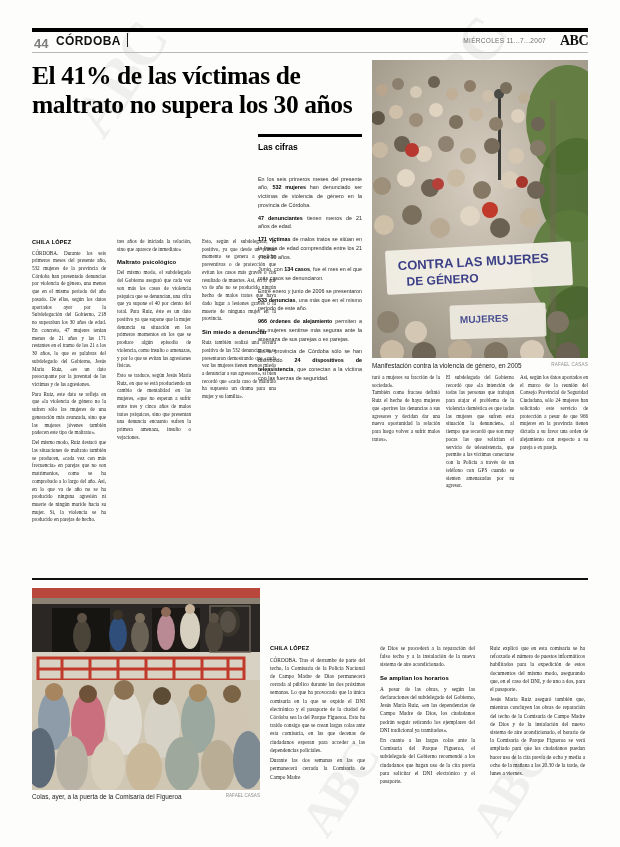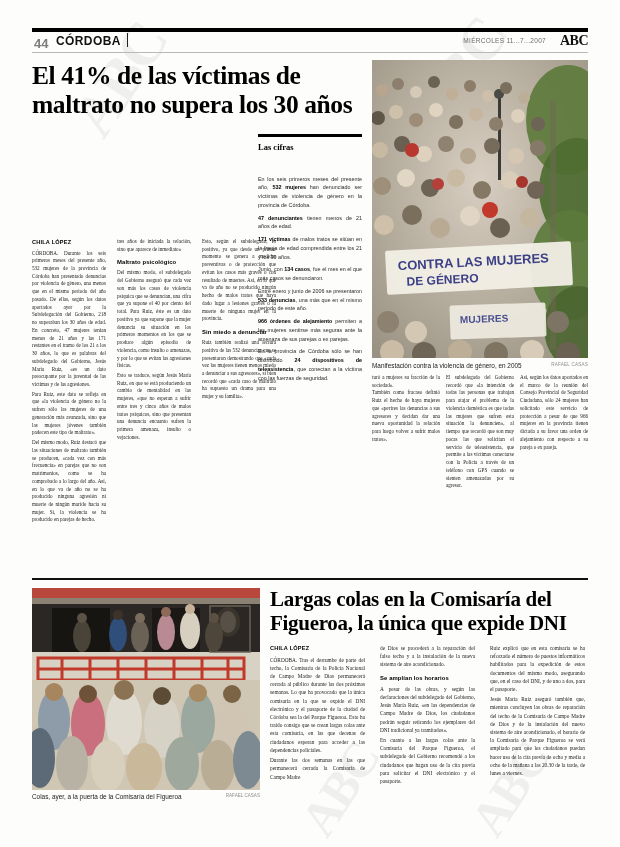--- a/index.html
+++ b/index.html
@@ -92,21 +92,21 @@
     font-size: 6.4px; color: #1a1a1a;
   }
   .cap1 .credit { float: right; color: #8e8e8e; font-size: 4.6px; letter-spacing: .2px; }
 
   
   .cifras {
     position: absolute; left: 226px; top: 72px; width: 104px;
   }
   .cifras-rule { width: 100%; height: 2.5px; background: #000; margin-bottom: 5px; }
   .cifras-title {
-    font-family: Liberation Serif, serif;
+    font-family: Liberation Sans, sans-serif;
     font-size: 8.5px; font-weight: bold; color: #000; margin-bottom: 23px;
   }
   .cifras-body {
     font-family: "Liberation Sans", sans-serif;
     font-size: 5.4px; line-height: 1.62; color: #2b2b2b; text-align: justify;
   }
   .cifras-body p { margin-bottom: 4px; }
   .cifras-body b { font-weight: bold; color: #000; }
 
   
@@ -414,21 +414,20 @@
           <ellipse cx="186" cy="178" rx="17" ry="26" fill="#b9ad96"></ellipse>
           <ellipse cx="216" cy="172" rx="15" ry="29" fill="#7d8a92"></ellipse>
         </g>
       </svg>
     </div>
     <div class="cap2">
       <span class="credit">RAFAEL CASAS</span>
       <span>Colas, ayer, a la puerta de la Comisaría del Figueroa</span>
     </div>
 
-    <h1 class="headline2">Largas colas en la Comisaría del Figueroa, la única que expide DNI</h1>
 
     <div class="cols2">
       <div class="col2 d1">
         <div class="byline">CHILA LÓPEZ</div>
         <p>CÓRDOBA. Tras el derrumbe de parte del techo, la Comisaría de la Policía Nacional de Campo Madre de Dios permanecerá cerrada al público durante las dos próximas semanas. Lo que ha provocado que la única comisaría en la que se expide el DNI electrónico y el pasaporte de la ciudad de Córdoba sea la del Parque Figueroa. Esto ha traído consigo que se crean largas colas ante esta comisaría, en las que decenas de ciudadanos esperan para acceder a las dependencias policiales.</p>
         <p>Durante las dos semanas en las que permanecerá cerrada la Comisaría de Campo Madre</p>
       </div>
       <div class="col2 d2">
         <p>de Dios se procederá a la reparación del falso techo y a la instalación de la nueva sistema de aire acondicionado.</p>
         <div class="subhead">Se amplían los horarios</div>

